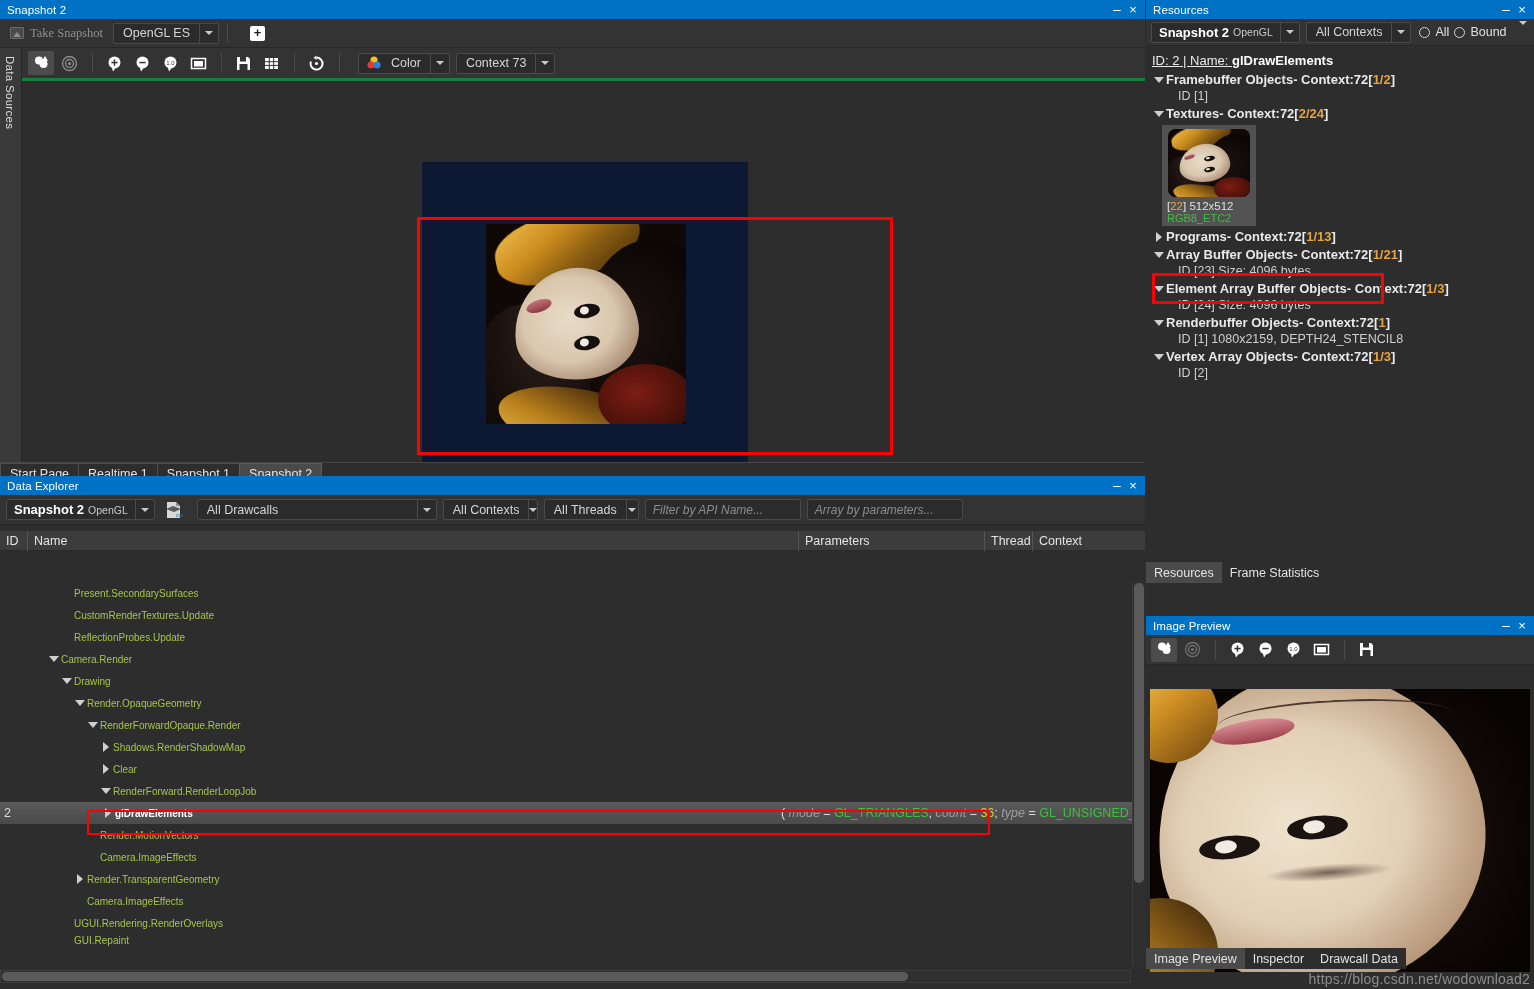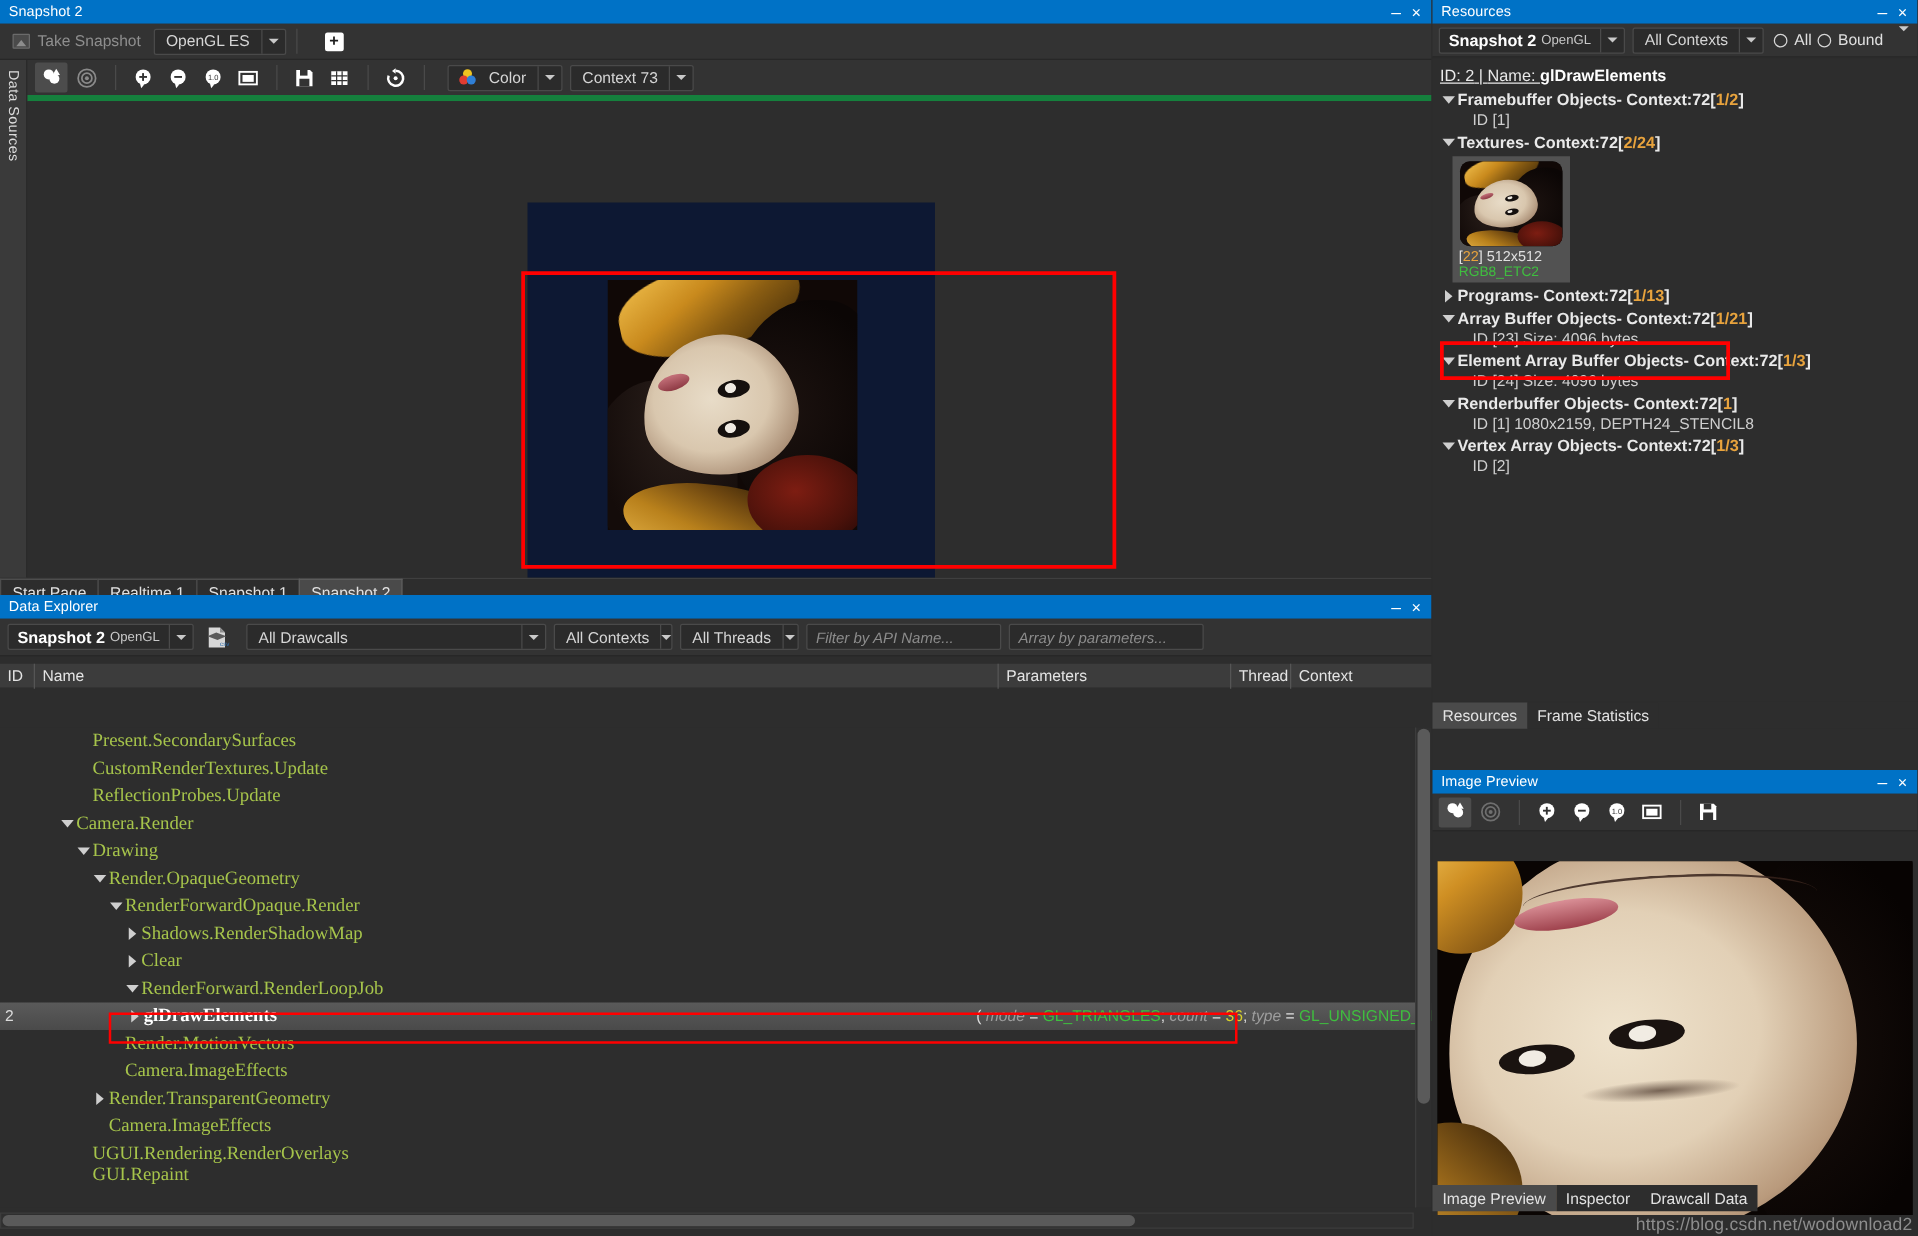--- a/index.html
+++ b/index.html
@@ -42,21 +42,21 @@
   #snapTitle { width: 1145px; }
 
   #snapToolbar {
     height: 29px; background: #333333;
     display: flex; align-items: center;
     padding-left: 6px;
     border-bottom: 1px solid #272727;
   }
   .tb-ghost {
     display: flex; align-items: center; gap: 6px;
-    color: #8e8e8e; font-size: 12.5px; padding: 0 4px;
+    color: #8e8e8e; font-size: 12.5px; padding: 0 4px; font-family: Liberation Serif, serif;
   }
   .img-ico {
     width: 14px; height: 12px; border: 1px solid #6b6b6b; border-radius: 1px;
     position: relative; background: #4a4a4a;
   }
   .img-ico:after {
     content: ''; position: absolute; left: 2px; bottom: 1px;
     border-left: 4px solid transparent; border-right: 4px solid transparent;
     border-bottom: 5px solid #8d8d8d;
   }
@@ -88,21 +88,21 @@
   }
   #dsTab .vtxt {
     writing-mode: vertical-rl;
     font-size: 11.5px; color: #dcdcdc;
     margin: 8px 0 0 4px; letter-spacing: .3px;
   }
   #viewInner { position: absolute; left: 22px; top: 0; right: 0; bottom: 0; }
 
   #icoBar {
     height: 33px; background: #333333; display: flex; align-items: center;
-    padding-left: 6px; border-bottom: 5px solid #15803d;
+    padding-left: 6px; border-bottom: 3px solid #15803d;
   }
   .ico {
     width: 26px; height: 24px; display: flex; align-items: center; justify-content: center;
     margin-right: 2px; border-radius: 2px;
   }
   .ico.sel { background: #4c4c4c; }
   .ico svg { display: block; }
 
   #canvasWrap {
     position: absolute; left: 0; top: 33px; right: 0; bottom: 0;
@@ -208,21 +208,21 @@
   .hsep { width: 1px; height: 20px; background: #555; }
 
   #deRows {
     position: absolute; left: 0; top: 106px; right: 0; bottom: 23px;
     overflow: hidden; background: #2d2d2d;
   }
   .drow { height: 22px; display: flex; align-items: center; position: relative; }
   .drow.sel { background: linear-gradient(180deg, #5a5a5a, #4a4a4a); }
   .drow .idc { width: 22px; padding-left: 4px; color: #dcdcdc; font-size: 12.5px; }
   .drow .namec { flex: 0 0 auto; width: 770px; display: flex; align-items: center; }
-  .drow .nm { color: #a6c44b; font-size: 15px; white-space: nowrap; font-family: Liberation Serif, serif; }
+  .drow .nm { color: #a6c44b; font-size: 10px; white-space: nowrap; }
   .drow .nm.api { color: #ffffff; font-weight: bold; }
   .tri { width: 14px; display: inline-flex; align-items: center; justify-content: center; }
   .tri-d { width: 0; height: 0; border-left: 5px solid transparent; border-right: 5px solid transparent; border-top: 6px solid #cfcfcf; }
   .tri-r { width: 0; height: 0; border-top: 5px solid transparent; border-bottom: 5px solid transparent; border-left: 6px solid #cfcfcf; }
   .params { font-size: 12.5px; white-space: nowrap; }
   .pg { color: #9d9d9d; font-style: italic; }
   .pv-green { color: #3fbf3f; }
   .pv-yellow { color: #d8d02a; }
   .pv-white { color: #dddddd; }
   #hiRect2 {

